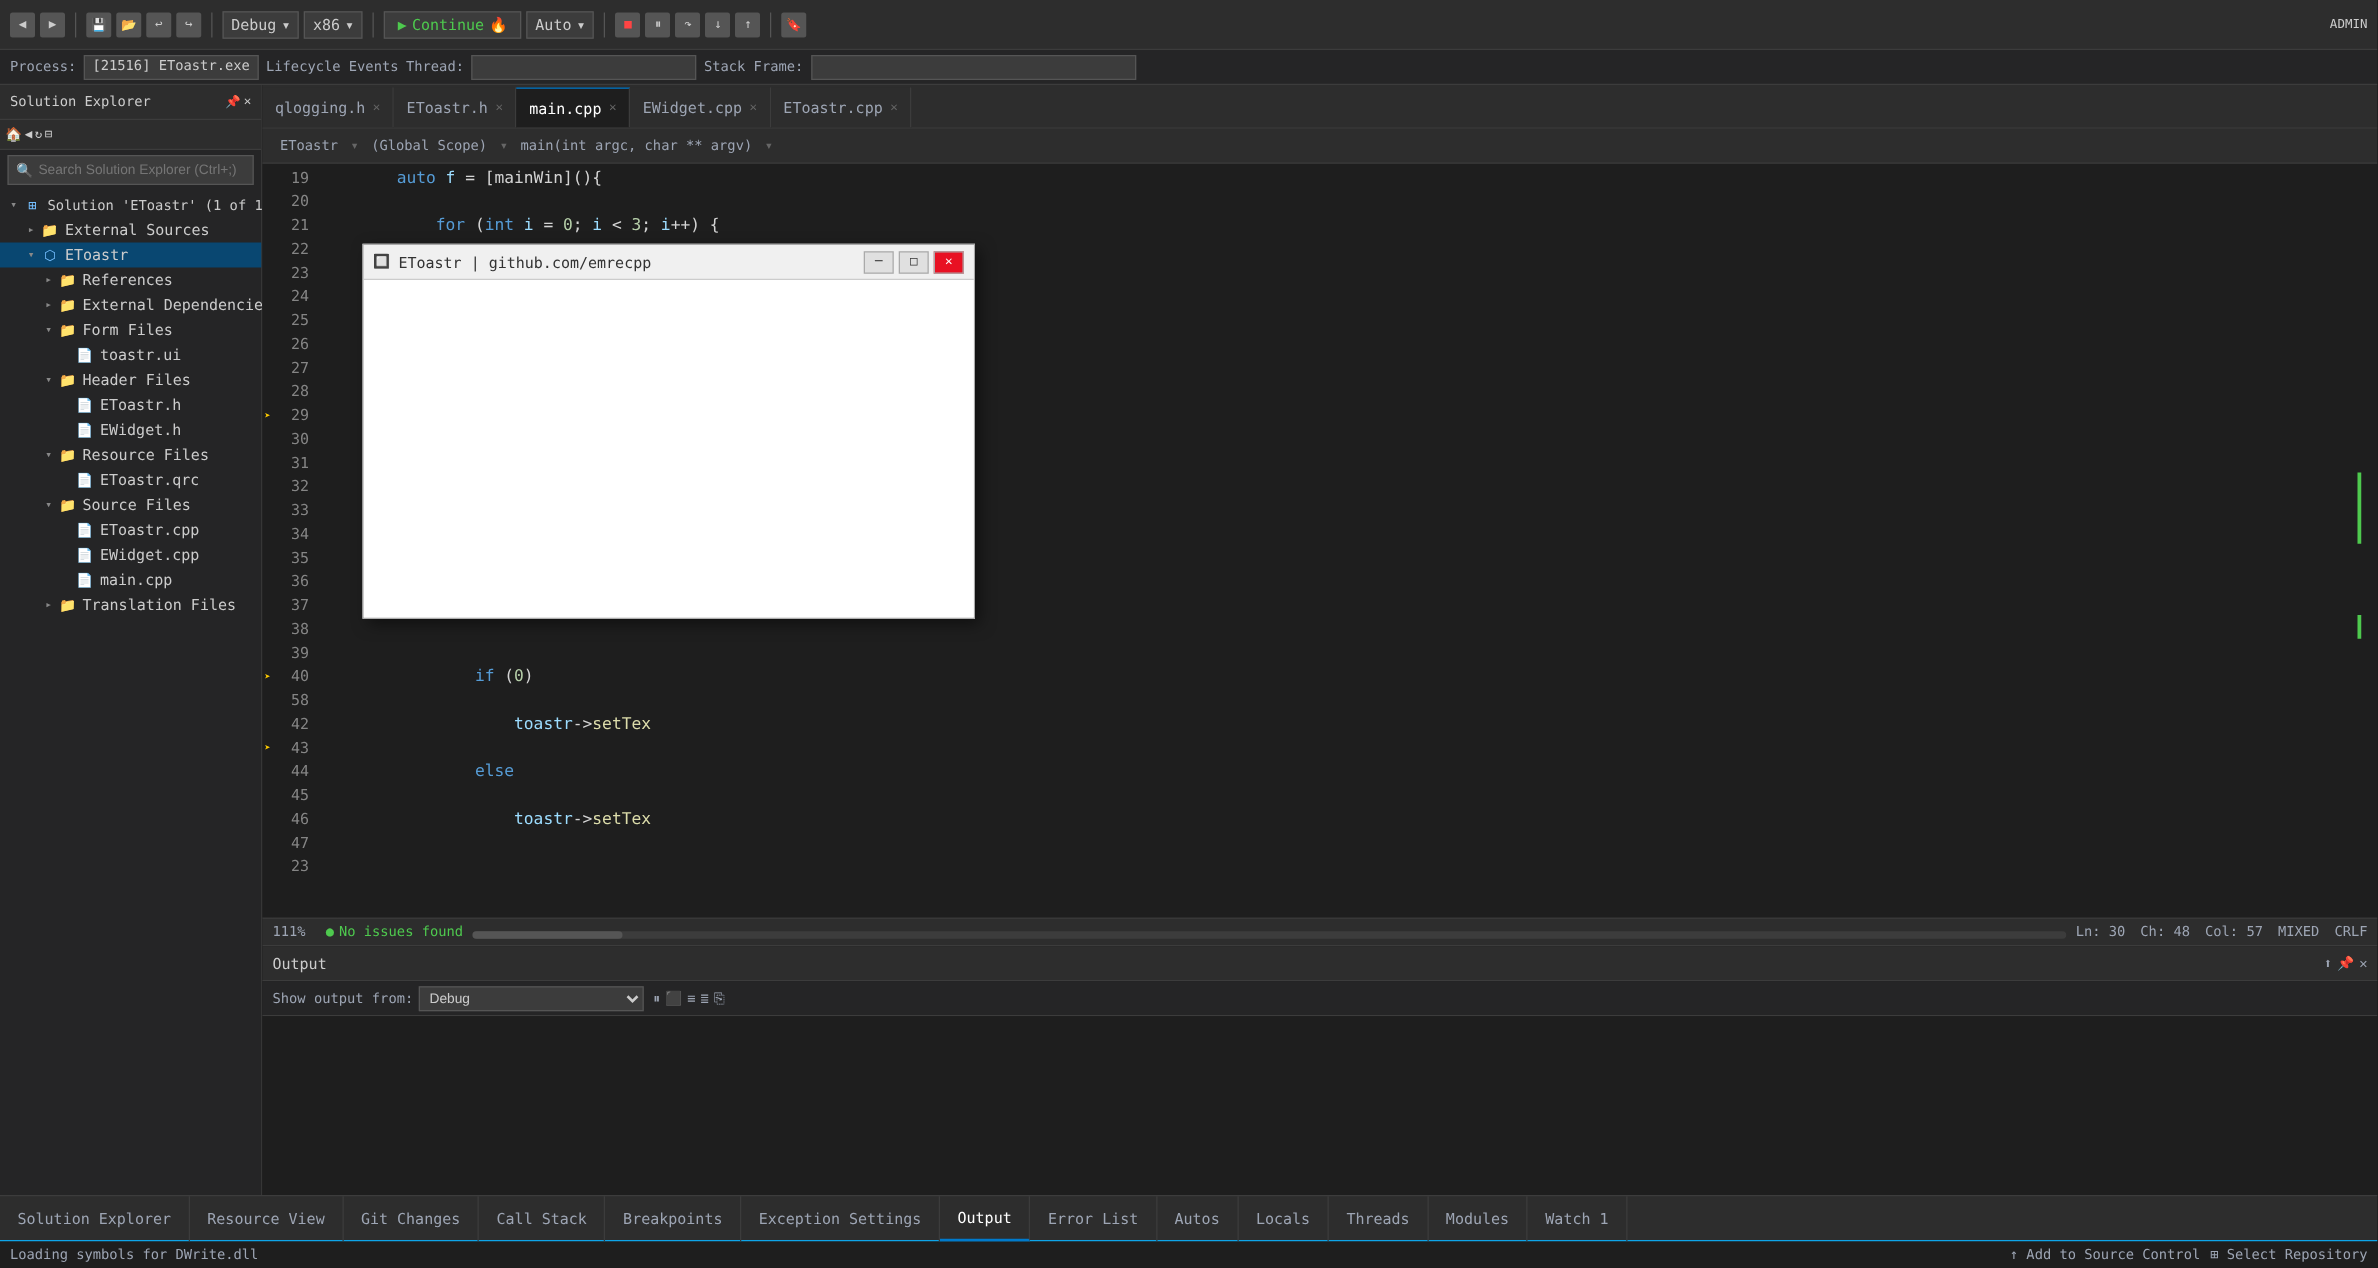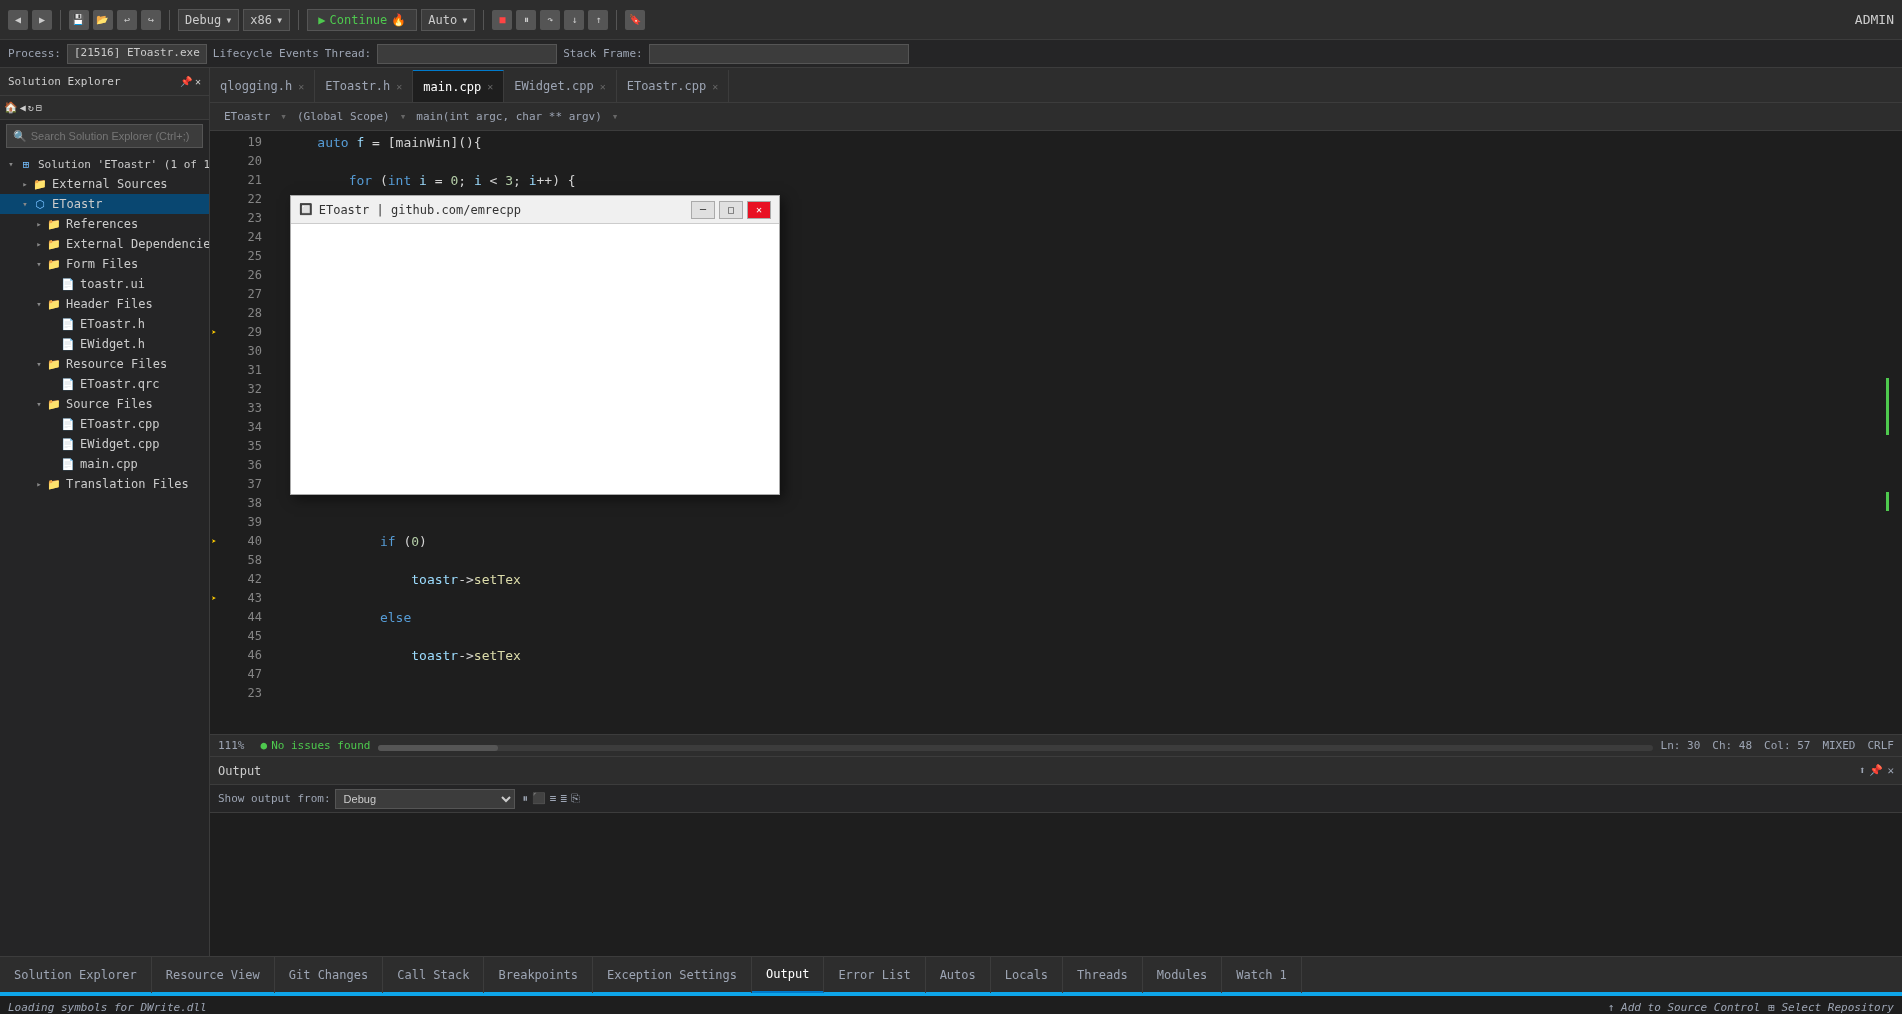--- a/index.html
+++ b/index.html
@@ -48,21 +48,21 @@
       color: #4ec94e;
       padding: 2px 10px;
       font-size: 12px;
       height: 22px;
       display: flex; align-items: center; gap: 4px;
       cursor: pointer;
     }
     .admin-btn {
       margin-left: auto;
       color: #ccc;
-      font-size: 13px;
+      font-size: 10px;
       cursor: pointer;
     }
 
     
     .process-bar {
       height: 28px;
       background: #252526;
       display: flex;
       align-items: center;
       padding: 0 8px;
@@ -235,21 +235,21 @@
       overflow: hidden;
       position: relative;
     }
     .line-numbers {
       width: 52px;
       background: #1e1e1e;
       color: #858585;
       font-size: 12px;
       font-family: Consolas, monospace;
       padding: 0 8px 0 0;
-      text-align: right;
+      text-align: center;
       line-height: 19px;
       padding-top: 2px;
       user-select: none;
       flex-shrink: 0;
     }
     .code-content {
       flex: 1;
       background: #1e1e1e;
       font-family: Consolas, monospace;
       font-size: 13px;
@@ -358,26 +358,25 @@
     .bottom-tab.active {
       color: #ffffff;
       border-bottom: 2px solid #007acc;
     }
 
     
     .very-bottom {
       height: 22px;
       background: #1e1e1e;
       display: flex;
-      align-items: flex-end;
+      align-items: center;
       padding: 0 8px;
       font-size: 11px;
       color: #9da5b4;
-      border-top: 4px solid #0ea5e9;
-      font-style: italic;
+      border-top: 1px solid #0ea5e9;
     }
     .vb-right { margin-left: auto; display: flex; gap: 8px; }
 
     
     .floating-dialog {
       position: absolute;
       top: 195px;
       left: 290px;
       width: 490px;
       height: 300px;

